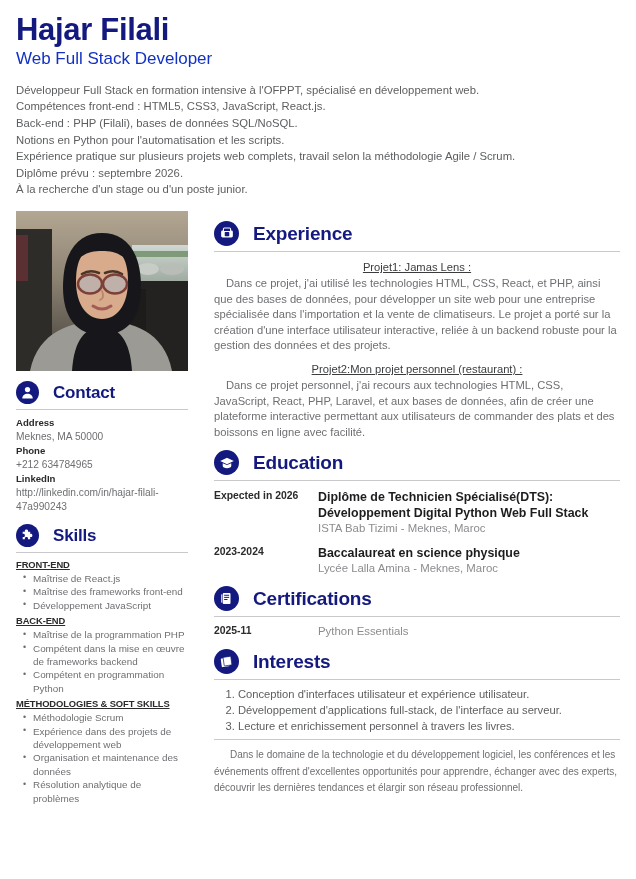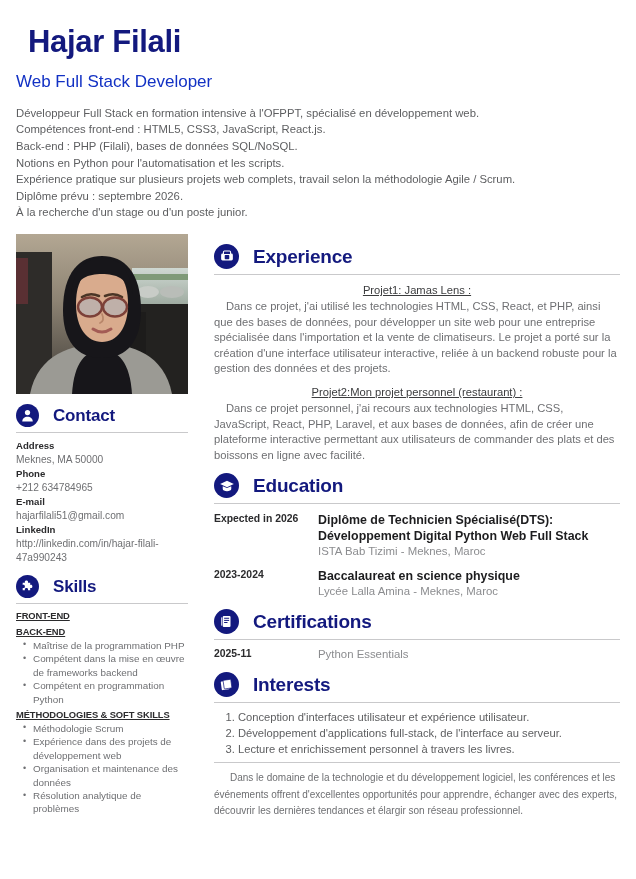--- a/index.html
+++ b/index.html
@@ -22,21 +22,21 @@
     padding: 14px 16px 0 16px;
   }
 
   
   .name {
     font-size: 31px;
     font-weight: bold;
     color: #13197e;
     letter-spacing: -0.3px;
     line-height: 1.05;
-    margin: 12px;
+    margin: 0;
   }
   .job-title {
     font-size: 17px;
     color: #1231c4;
     line-height: 1.25;
     margin: 1px 0 0 0;
     font-weight: normal;
   }
   .summary {
     margin-top: 13px;
@@ -305,41 +305,42 @@
       <div class="contact-list">
         <div>
           <div class="contact-label">Address</div>
           <div class="contact-value">Meknes, MA 50000</div>
         </div>
         <div>
           <div class="contact-label">Phone</div>
           <div class="contact-value">+212 634784965</div>
         </div>
         <div>
-          <div class="contact-label">E-mail</div>
-          <div class="contact-value">hajarfilali51@gmail.com</div>
-        </div>
-        <div>
           <div class="contact-label">LinkedIn</div>
           <div class="contact-value">http://linkedin.com/in/hajar-filali-47a990243</div>
         </div>
       </div>
 
       <div class="sec">
         <span class="sec-icon">
           <svg width="15" height="15" viewBox="0 0 24 24" fill="#ffffff">
             <path d="M10.3 2.4c1.6 0 2.6 1 2.6 2.2 0 .5-.2.9-.2 1.3h3.6v3.5c.4 0 .8-.2 1.3-.2 1.2 0 2.2 1 2.2 2.6s-1 2.6-2.2 2.6c-.5 0-.9-.2-1.3-.2v3.6h-3.6c0-.4.2-.8.2-1.3 0-1.2-1-2.2-2.6-2.2s-2.6 1-2.6 2.2c0 .5.2.9.2 1.3H4.3v-3.6c.4 0 .8.2 1.3.2 1.2 0 2.2-1 2.2-2.6s-1-2.6-2.2-2.6c-.5 0-.9.2-1.3.2V5.9h3.6c0-.4-.2-.8-.2-1.3 0-1.2 1-2.2 2.6-2.2z"></path>
           </svg>
         </span>
         <span class="sec-title">Skills</span>
       </div>
       <div class="rule"></div>
 
       <div class="skills-wrap">
         <div class="skill-group-title">FRONT-END</div>
+        <ul class="skill-items">
+          <li>Maîtrise de React.js</li>
+          <li>Maîtrise des frameworks front-end</li>
+          <li>Développement JavaScript</li>
+        </ul>
         <div class="skill-group-title">BACK-END</div>
         <ul class="skill-items">
           <li>Maîtrise de la programmation PHP</li>
           <li>Compétent dans la mise en œuvre de frameworks backend</li>
           <li>Compétent en programmation Python</li>
         </ul>
         <div class="skill-group-title">MÉTHODOLOGIES &amp; SOFT SKILLS</div>
         <ul class="skill-items">
           <li>Méthodologie Scrum</li>
           <li>Expérience dans des projets de développement web</li>

